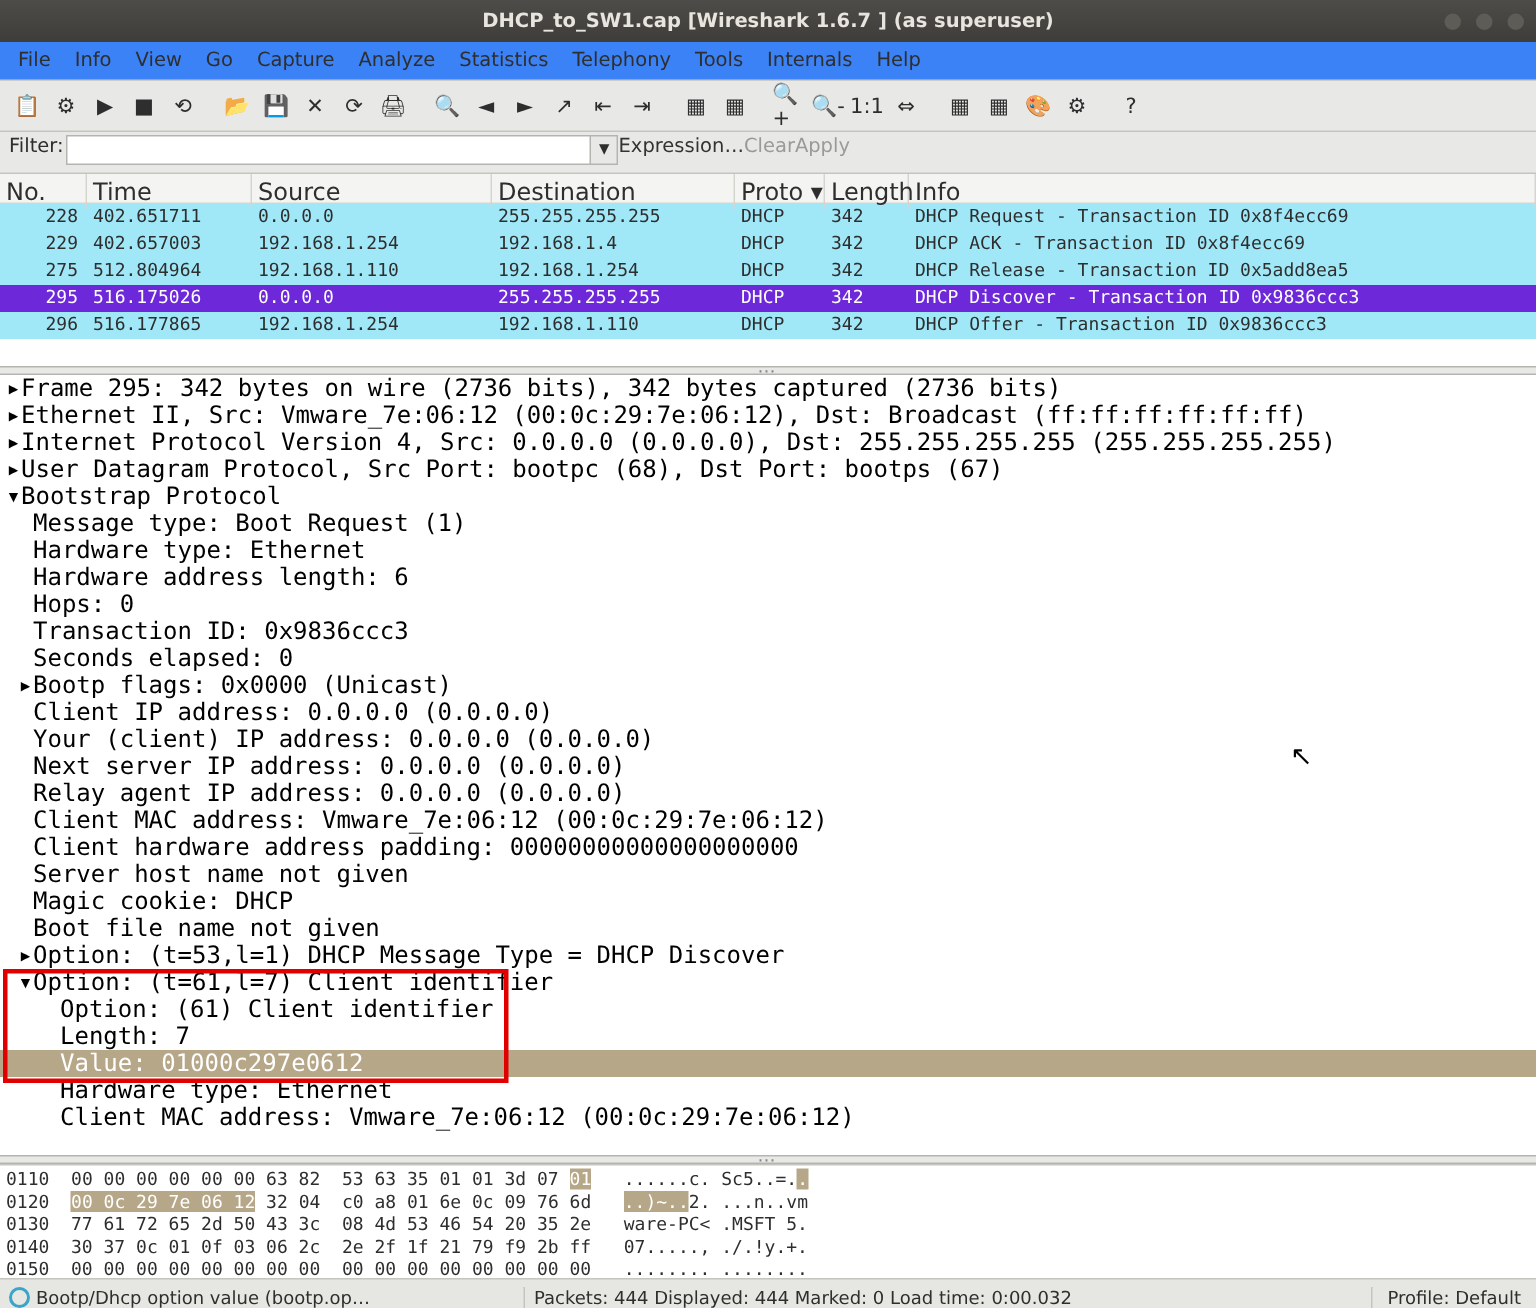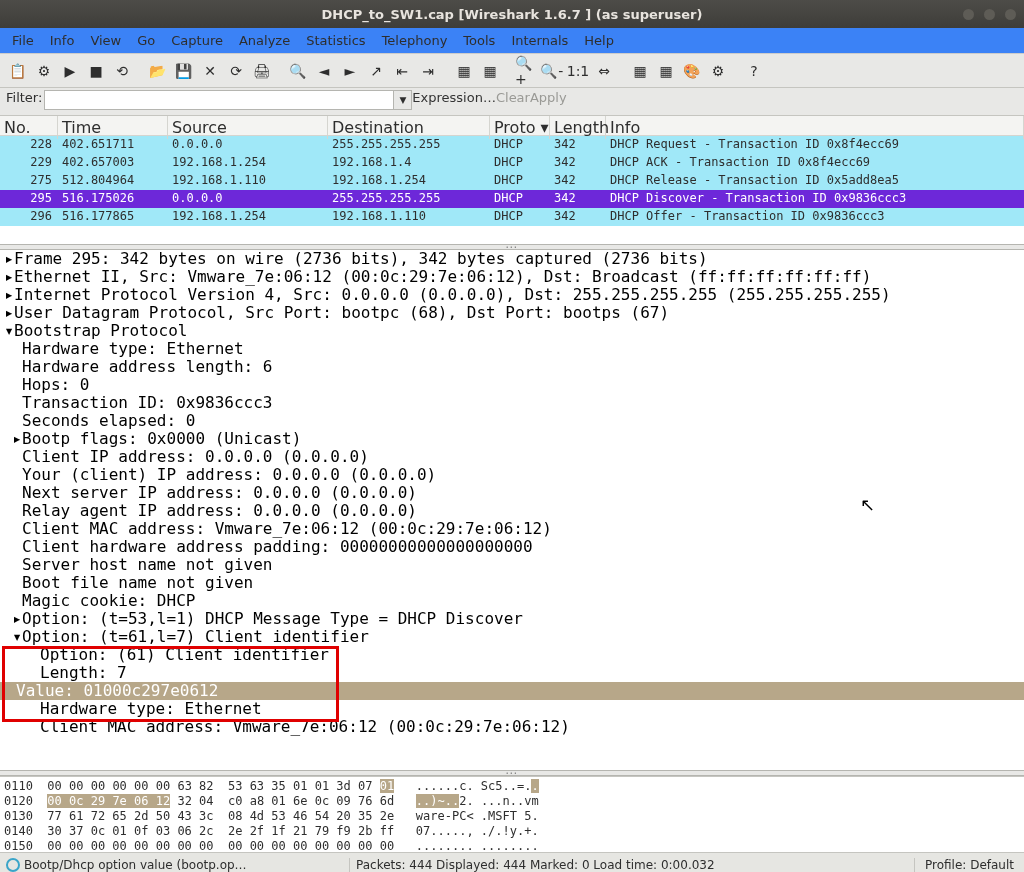--- a/index.html
+++ b/index.html
@@ -323,40 +323,41 @@
 </div>
 
 <div class="splitter"></div>
 
 <div class="details-pane" style="position:relative;">
   <div class="tree-line l1"><span class="tri">▸</span><span>Frame 295: 342 bytes on wire (2736 bits), 342 bytes captured (2736 bits)</span></div>
   <div class="tree-line l1"><span class="tri">▸</span><span>Ethernet II, Src: Vmware_7e:06:12 (00:0c:29:7e:06:12), Dst: Broadcast (ff:ff:ff:ff:ff:ff)</span></div>
   <div class="tree-line l1"><span class="tri">▸</span><span>Internet Protocol Version 4, Src: 0.0.0.0 (0.0.0.0), Dst: 255.255.255.255 (255.255.255.255)</span></div>
   <div class="tree-line l1"><span class="tri">▸</span><span>User Datagram Protocol, Src Port: bootpc (68), Dst Port: bootps (67)</span></div>
   <div class="tree-line l1"><span class="tri">▾</span><span>Bootstrap Protocol</span></div>
+  <div class="tree-line l2"><span>Message type: Boot Request (1)</span></div>
   <div class="tree-line l2"><span>Hardware type: Ethernet</span></div>
   <div class="tree-line l2"><span>Hardware address length: 6</span></div>
   <div class="tree-line l2"><span>Hops: 0</span></div>
   <div class="tree-line l2"><span>Transaction ID: 0x9836ccc3</span></div>
   <div class="tree-line l2"><span>Seconds elapsed: 0</span></div>
   <div class="tree-line l1" style="padding-left:12px;"><span class="tri">▸</span><span>Bootp flags: 0x0000 (Unicast)</span></div>
   <div class="tree-line l2"><span>Client IP address: 0.0.0.0 (0.0.0.0)</span></div>
   <div class="tree-line l2"><span>Your (client) IP address: 0.0.0.0 (0.0.0.0)</span></div>
   <div class="tree-line l2"><span>Next server IP address: 0.0.0.0 (0.0.0.0)</span></div>
   <div class="tree-line l2"><span>Relay agent IP address: 0.0.0.0 (0.0.0.0)</span></div>
   <div class="tree-line l2"><span>Client MAC address: Vmware_7e:06:12 (00:0c:29:7e:06:12)</span></div>
   <div class="tree-line l2"><span>Client hardware address padding: 00000000000000000000</span></div>
   <div class="tree-line l2"><span>Server host name not given</span></div>
+  <div class="tree-line l2"><span>Magic cookie: DHCP</span></div>
   <div class="tree-line l2"><span>Boot file name not given</span></div>
-  <div class="tree-line l2"><span>Magic cookie: DHCP</span></div>
   <div class="tree-line l1" style="padding-left:12px;"><span class="tri">▸</span><span>Option: (t=53,l=1) DHCP Message Type = DHCP Discover</span></div>
   <div class="tree-line l1" style="padding-left:12px;"><span class="tri">▾</span><span>Option: (t=61,l=7) Client identifier</span></div>
   <div class="tree-line l3"><span>Option: (61) Client identifier</span></div>
   <div class="tree-line l3"><span>Length: 7</span></div>
-  <div class="tree-line l3 sel-brown" style="padding-left:0;"><span style="padding-left:16px;">Value: 01000c297e0612</span></div>
+  <div class="tree-line l3 sel-brown" style="padding-left:0;"><span style="padding-left:40px;">Value: 01000c297e0612</span></div>
   <div class="tree-line l3"><span>Hardware type: Ethernet</span></div>
   <div class="tree-line l3"><span>Client MAC address: Vmware_7e:06:12 (00:0c:29:7e:06:12)</span></div>
 
   <div class="redbox" style="left:2px; top:396px; width:337px; height:76px;"></div>
 </div>
 
 <div class="splitter"></div>
 
 <div class="hex-pane"><span>0110</span>  <span>00 00 00 00 00 00 63 82  53 63 35 01 01 3d 07 </span><span class="hex-hl">01</span><span>   ......c. Sc5..=.</span><span class="hex-hl">.</span>
 <span>0120</span>  <span class="hex-hl">00 0c 29 7e 06 12</span><span> 32 04  c0 a8 01 6e 0c 09 76 6d</span>   <span class="hex-hl">..)~..</span><span>2. ...n..vm</span>

